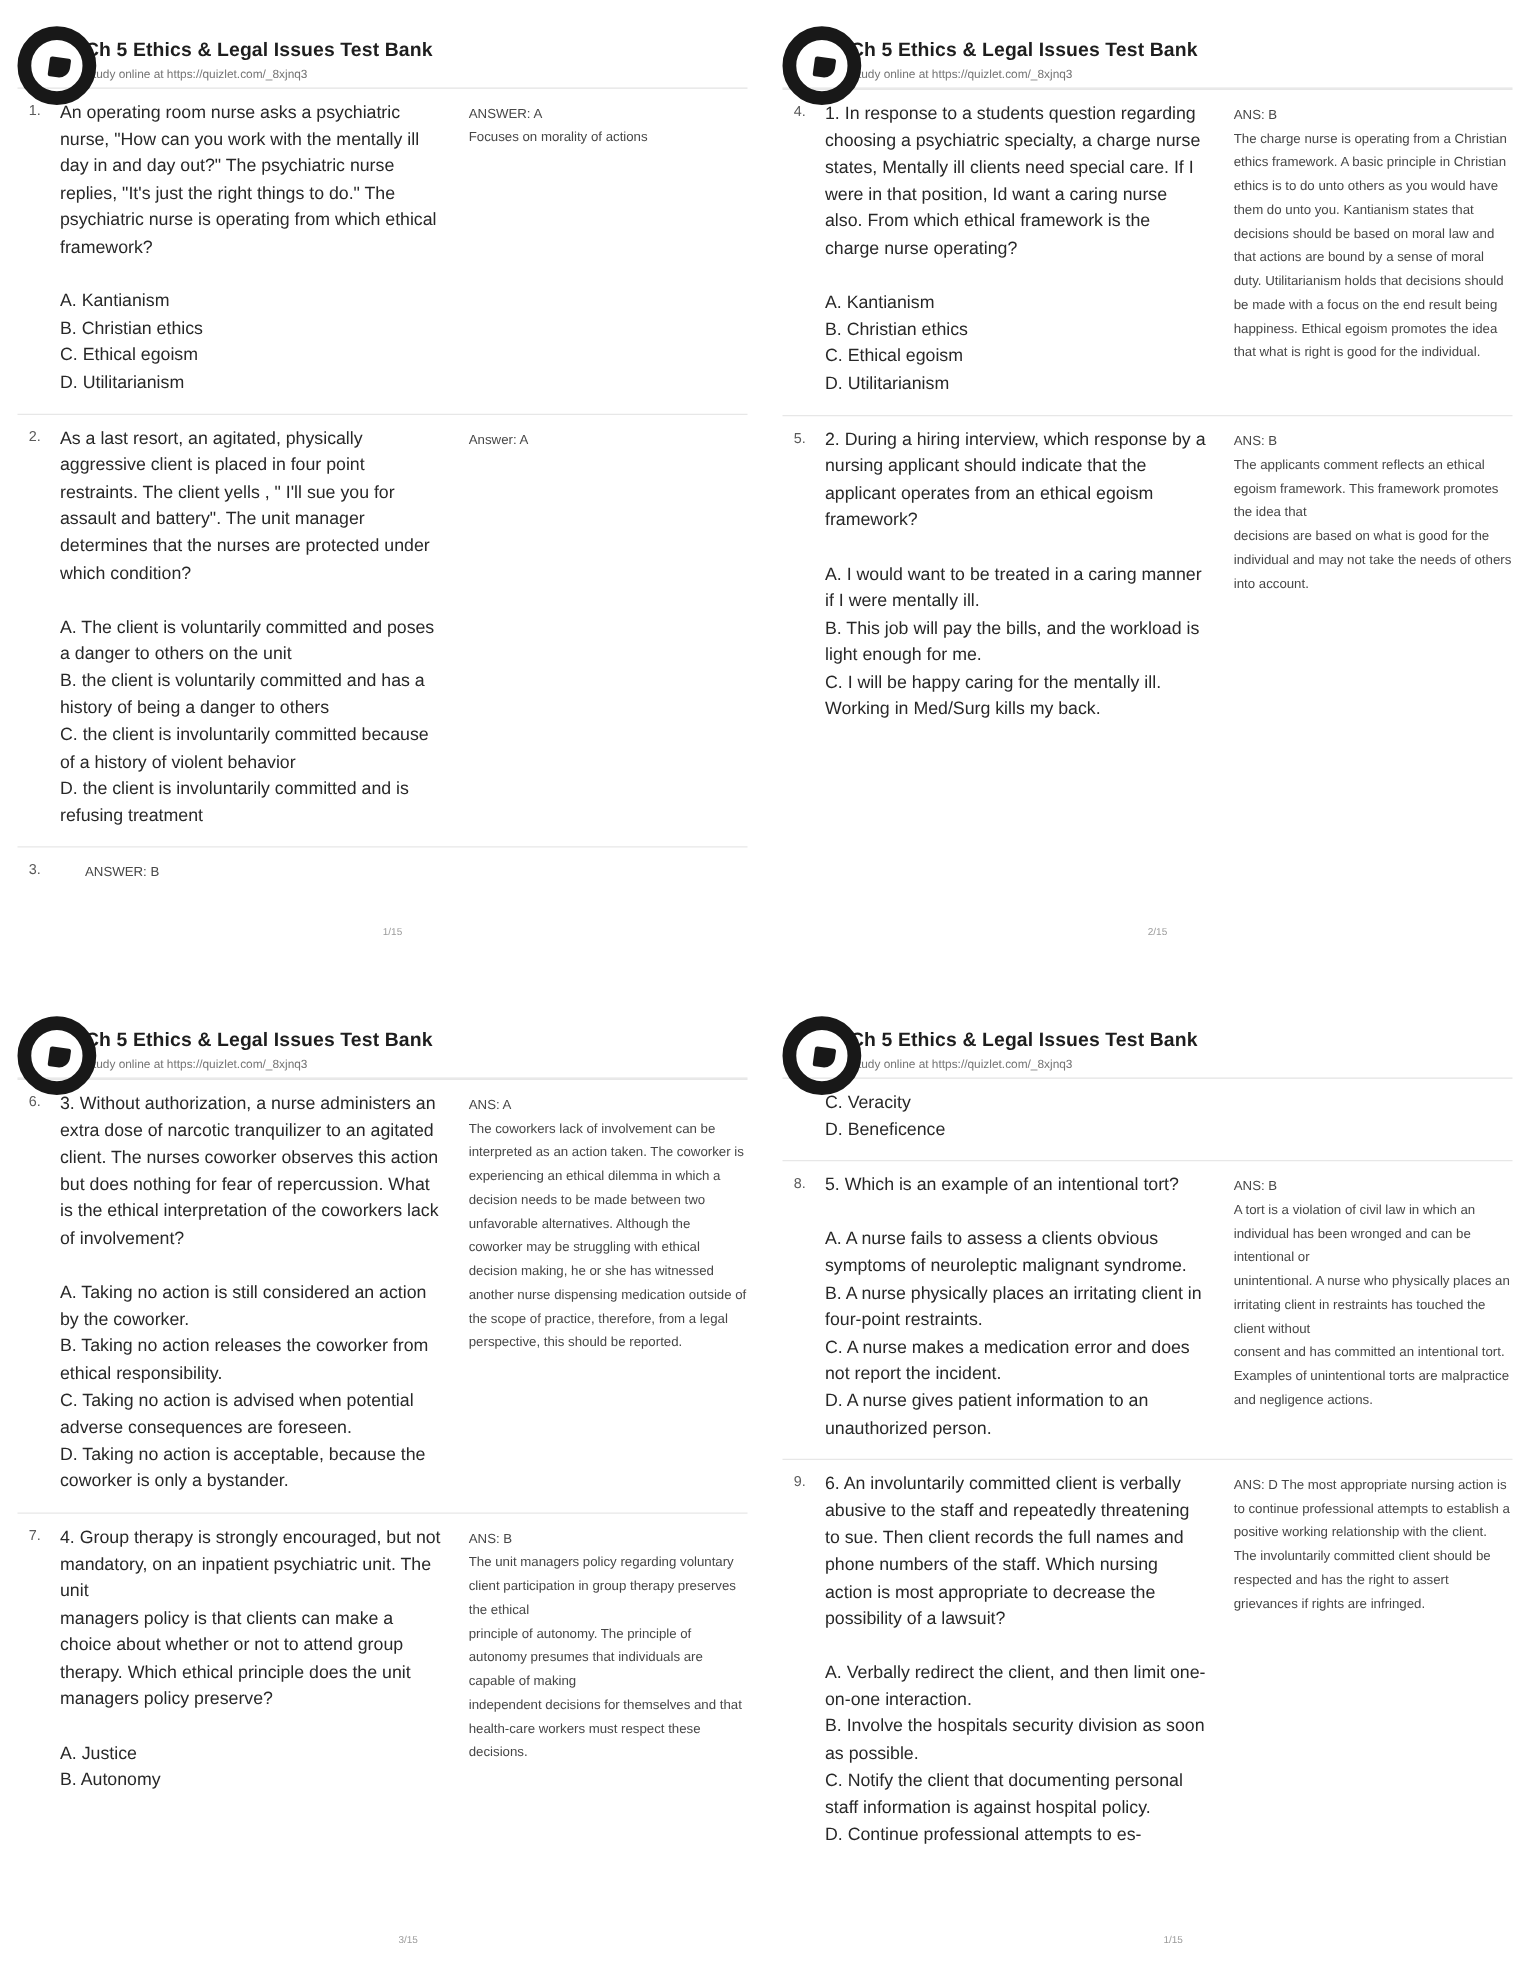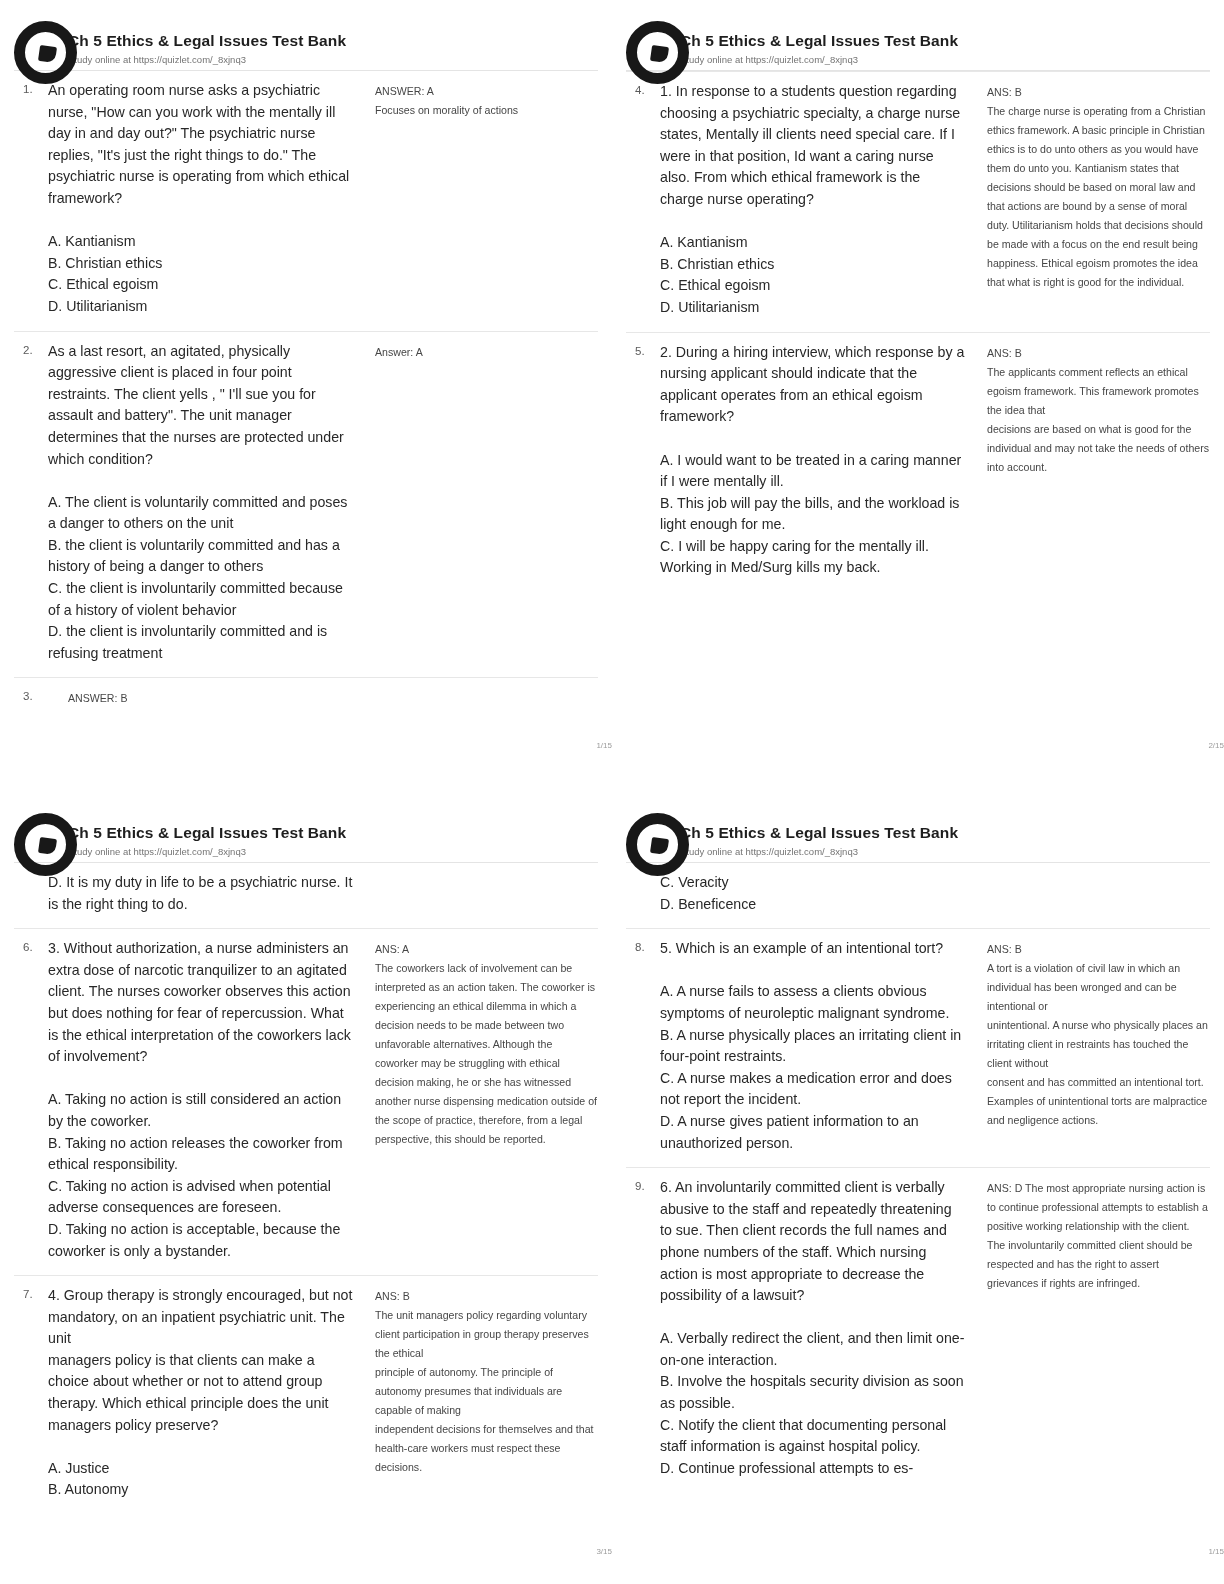--- a/index.html
+++ b/index.html
@@ -55,21 +55,21 @@
   }
   .a {
     flex: 1; margin-left: 20px;
     font-size: 10.6px; line-height: 19px;
     color: #464646;
     white-space: pre-line;
     padding-top: 2px;
   }
   .footer {
     position: absolute; left: 16px; right: 0;
-    text-align: right;
+    text-align: center;
     font-size: 8px; color: #9b9b9b;
   }
   .page.top .footer { bottom: 42px; }
   .page.bot .footer { bottom: 28px; padding-left: 25px; }
 </style>
 </head>
 <body>
 
 <div class="sheet">
 
@@ -151,25 +151,20 @@
   <div class="page bot">
     <div class="header">
       <div class="logo"></div>
       <div class="htext">
         <div class="title">Ch 5 Ethics &amp; Legal Issues Test Bank</div>
         <div class="subtitle">Study online at https://quizlet.com/_8xjnq3</div>
       </div>
     </div>
     <div class="hrule"></div>
     <div class="items">
-      <div class="item">
-        <div class="num"></div>
-        <div class="q">D. It is my duty in life to be a psychiatric nurse. It is the right thing to do.</div>
-        <div class="a"></div>
-      </div>
       <div class="item sep">
         <div class="num">6.</div>
         <div class="q">3. Without authorization, a nurse administers an extra dose of narcotic tranquilizer to an agitated client. The nurses coworker observes this action but does nothing for fear of repercussion. What is the ethical interpretation of the coworkers lack of involvement?
 
 A. Taking no action is still considered an action by the coworker.
 B. Taking no action releases the coworker from ethical responsibility.
 C. Taking no action is advised when potential adverse consequences are foreseen.
 D. Taking no action is acceptable, because the coworker is only a bystander.</div>
         <div class="a">ANS: A
 The coworkers lack of involvement can be interpreted as an action taken. The coworker is experiencing an ethical dilemma in which a decision needs to be made between two unfavorable alternatives. Although the coworker may be struggling with ethical decision making, he or she has witnessed another nurse dispensing medication outside of the scope of practice, therefore, from a legal perspective, this should be reported.</div>

